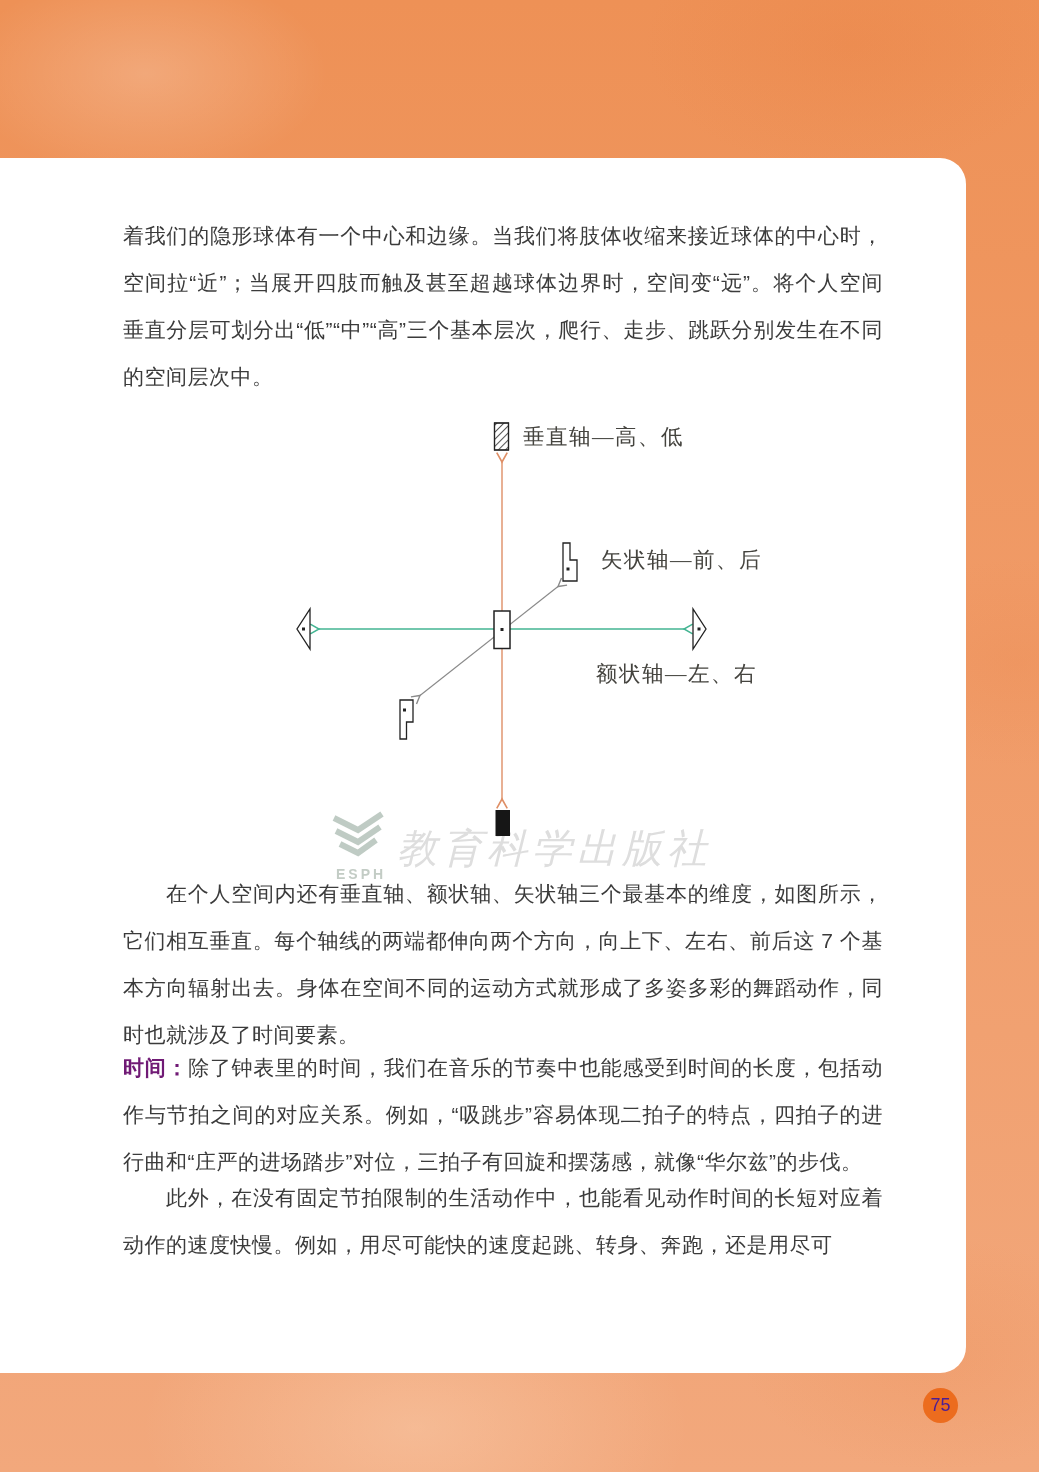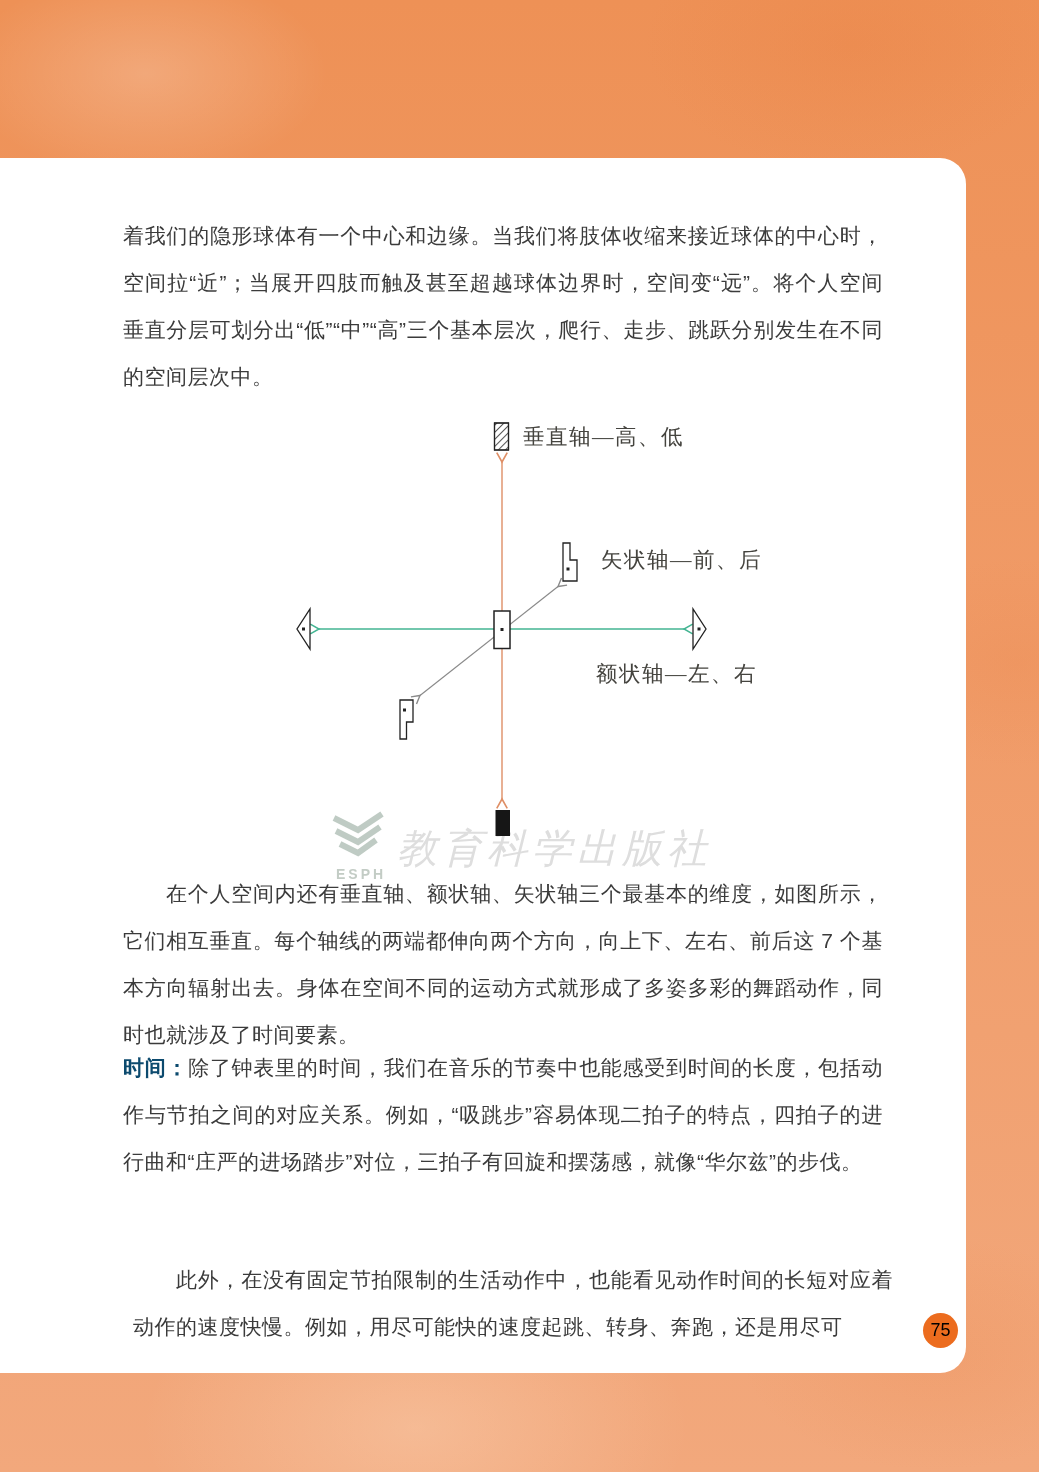--- a/index.html
+++ b/index.html
@@ -27,33 +27,33 @@
   }
   .body-text{
     position:absolute;left:123px;width:760px;margin:0;
     font-size:21px;line-height:47px;color:#3b3b3b;
     text-align:justify;text-justify:inter-ideograph;
     letter-spacing:.5px;
   }
   .p1{top:54px;}
   .p2{top:712px;}
   .p3{top:886px;}
-  .p4{top:1098px;margin-left:10px;}
+  .p4{top:1016px;}
   .indent{text-indent:43px;}
-  .lead-label{color:#0c4a6e;font-weight:bold;}
+  .lead-label{color:#701a75;font-weight:bold;}
   .diagram{position:absolute;left:280px;top:255px;width:490px;height:470px;}
   .diagram-label{
     font-family:"Liberation Serif",serif;
     letter-spacing:1.5px;
   }
   .page-num{
-    position:absolute;left:923px;top:1313px;width:35px;height:35px;
+    position:absolute;left:923px;top:1388px;width:35px;height:35px;
     background:#ec6c1e;border-radius:50%;
     display:flex;align-items:center;justify-content:center;
-    color:#000000;font-size:18px;font-family:"Liberation Sans",sans-serif;
+    color:#4c1d95;font-size:18px;font-family:"Liberation Sans",sans-serif;
   }
 </style>
 </head>
 <body>
 
 <div class="page">
   <div class="card">
 
     <p class="body-text p1">着我们的隐形球体有一个中心和边缘。当我们将肢体收缩来接近球体的中心时，空间拉“近”；当展开四肢而触及甚至超越球体边界时，空间变“远”。将个人空间垂直分层可划分出“低”“中”“高”三个基本层次，爬行、走步、跳跃分别发生在不同的空间层次中。</p>
 

